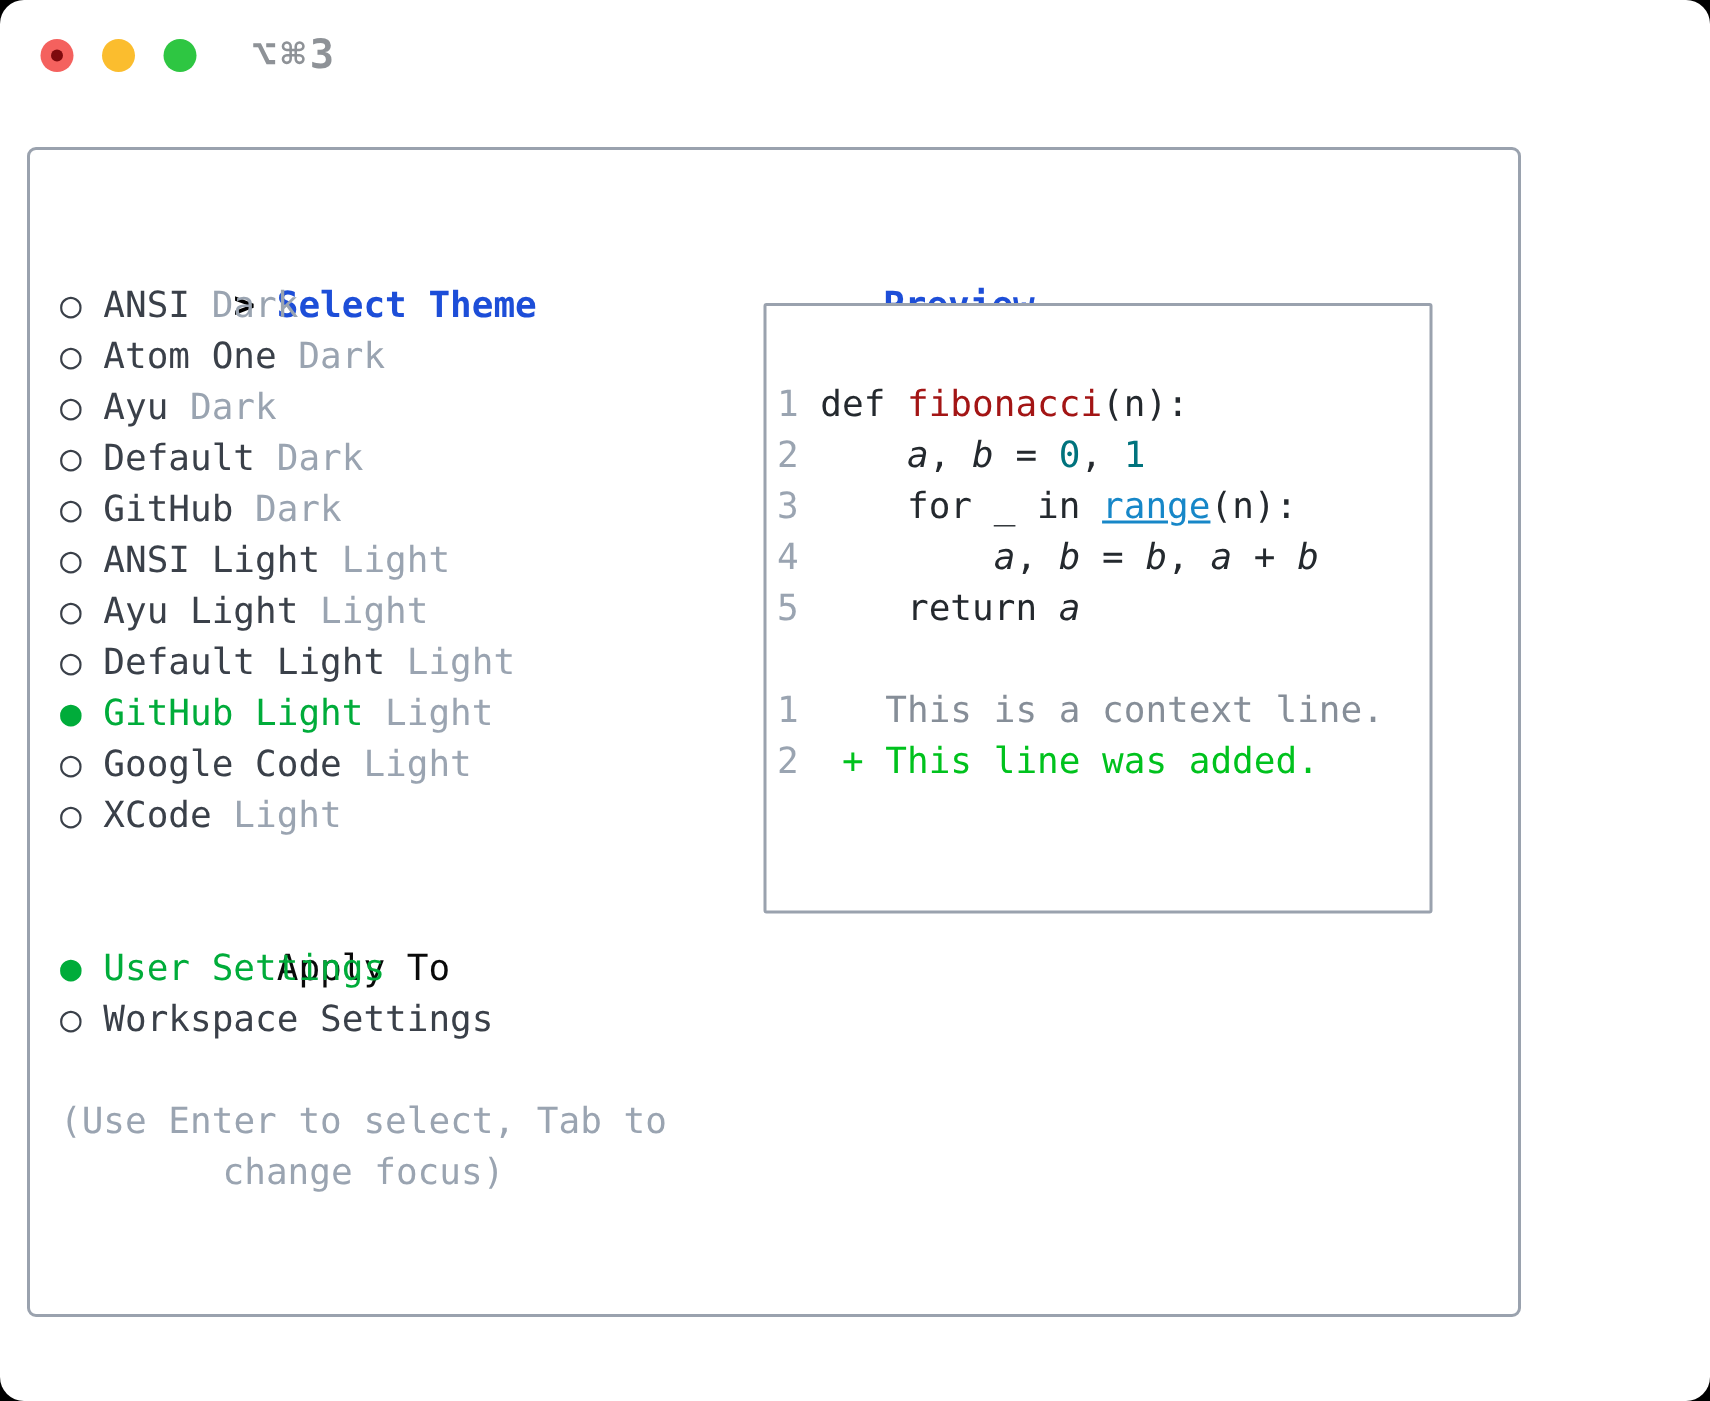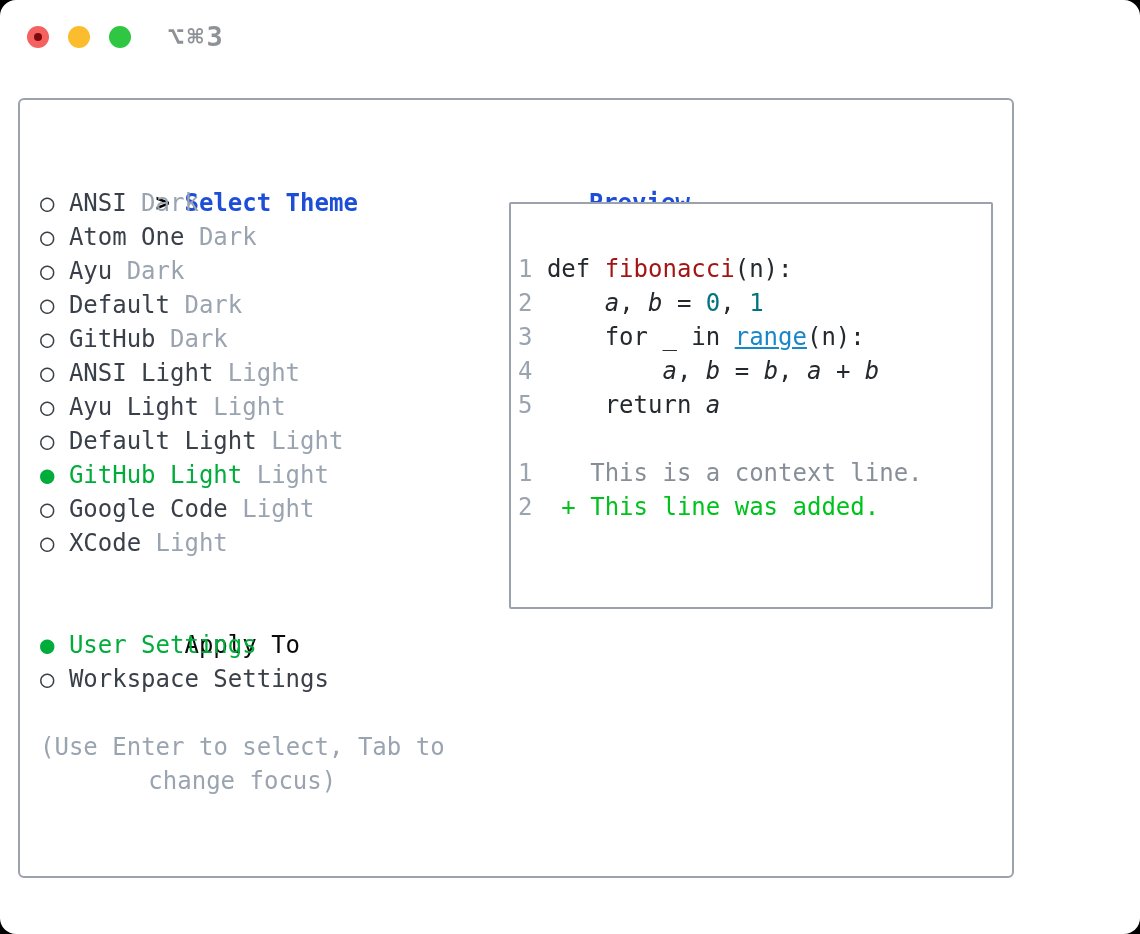--- a/index.html
+++ b/index.html
@@ -58,21 +58,21 @@
   .theme-row.selected .marker,
   .theme-row.selected .tname{color:var(--accent-green);}
   .apply-row .tname{color:var(--text-dark);}
   .apply-row.selected .marker,
   .apply-row.selected .tname{color:var(--accent-green);}
   .apply-header-label{color:#0A0A0A;}
   .hint-line{color:var(--muted-gray);text-align:center;}
   
   .preview-label{position:absolute;left:482px;top:52px;}
   .preview-box{
-    position:absolute;left:489px;top:102px;width:484px;height:407px;
+    position:absolute;left:489px;top:102px;width:446px;height:407px;
     border:2px solid var(--border-gray);border-radius:2px;background:#fff;
     box-sizing:border-box;padding:48px 8px 0 7px;
   }
   .ln{display:inline-block;width:1ch;margin-right:1ch;color:var(--muted-gray);}
   .tok-plain{color:var(--code-dark);}
   .tok-fn{color:var(--function-red);}
   .tok-num{color:var(--number-teal);}
   .tok-call{color:var(--call-blue);text-decoration:underline;}
   .tok-var{color:var(--code-dark);font-style:italic;}
   .tok-ctx{color:var(--context-gray);}

